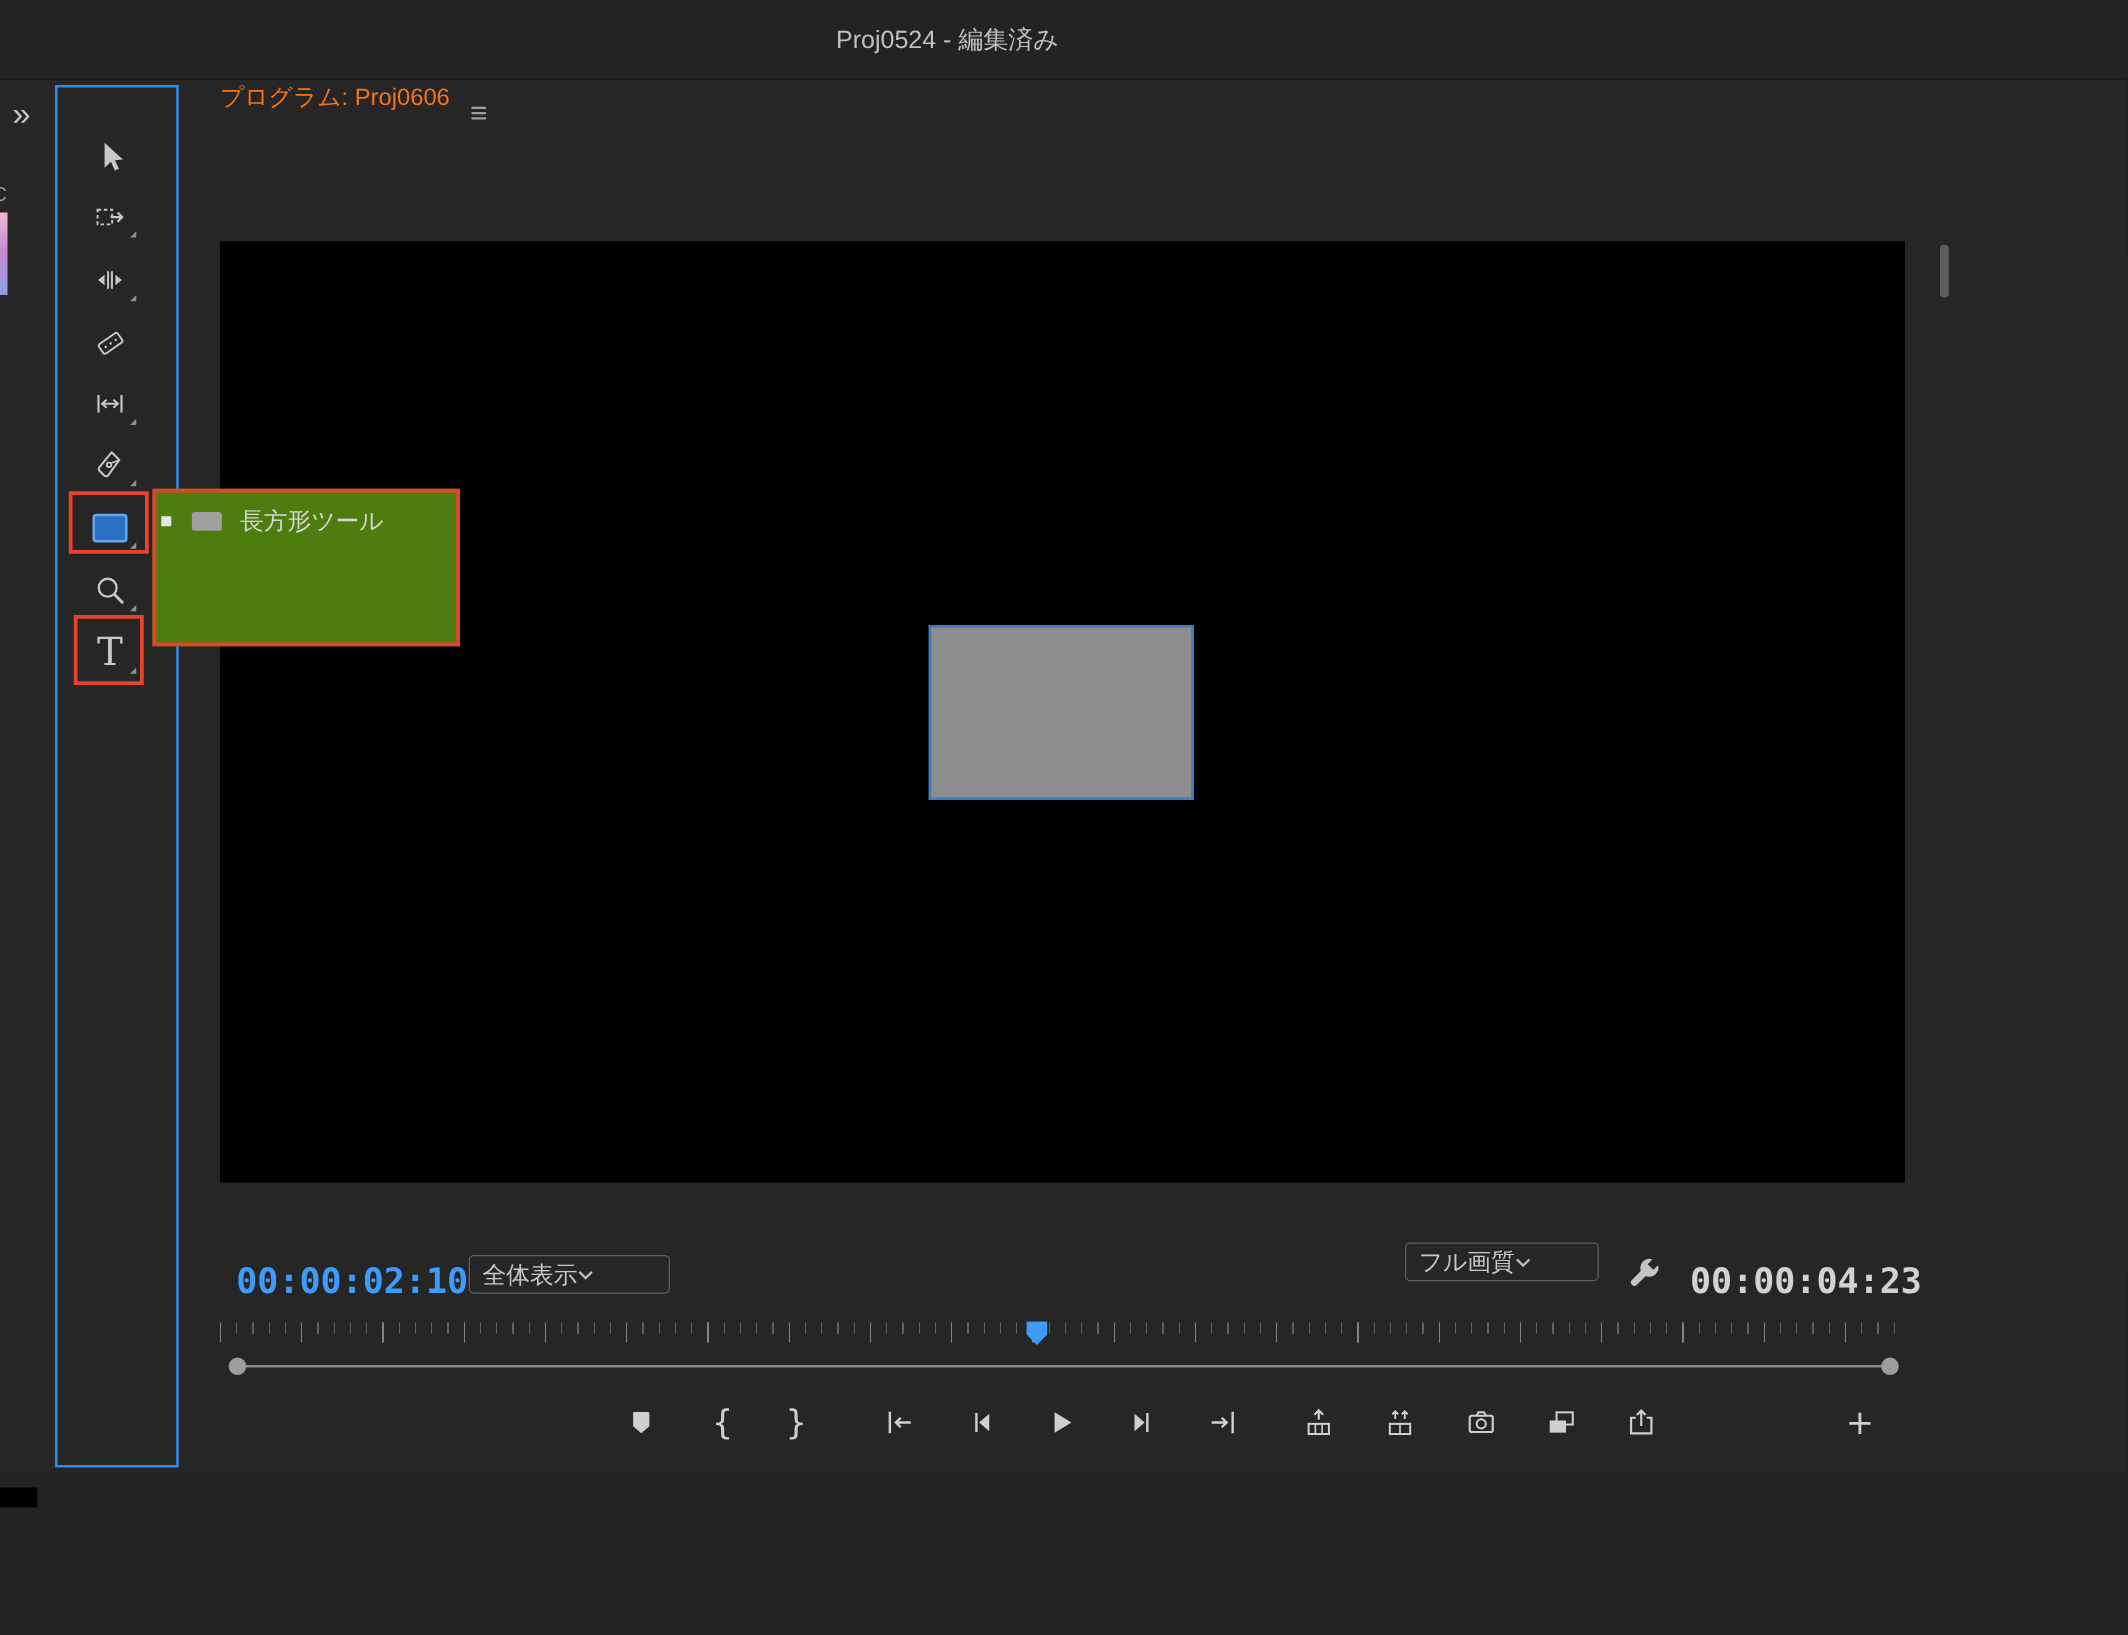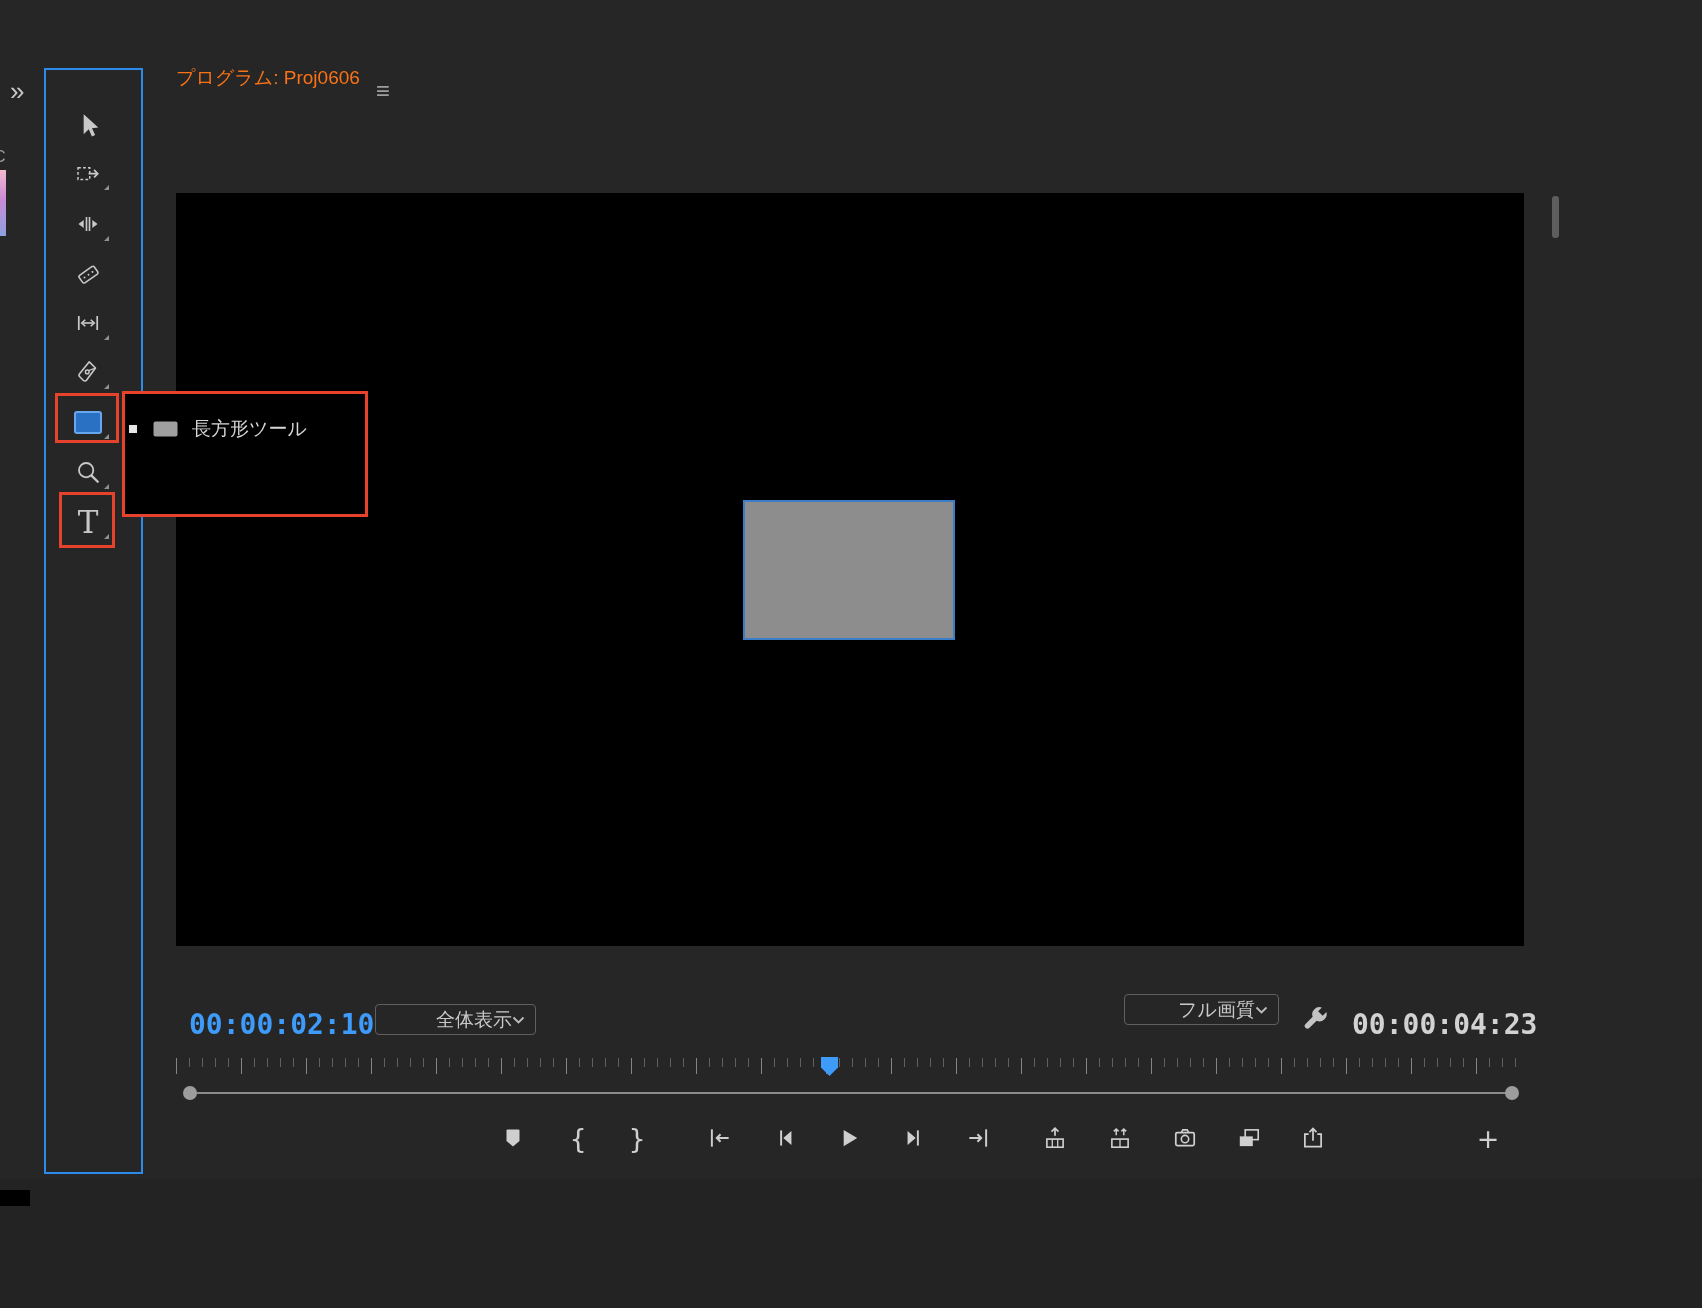--- a/index.html
+++ b/index.html
@@ -20,39 +20,39 @@
 .tool{position:absolute;left:16px;width:52px;height:42px;display:flex;align-items:center;justify-content:center;background:transparent;border:none;cursor:pointer}
 .tool svg{display:block}
 .corner{position:absolute;right:5px;bottom:4px;width:0;height:0;border-left:5px solid transparent;border-bottom:5px solid #909090}
 .rect-swatch{width:28px;height:23px;background:#2a71c4;border:2px solid #66a7ef;border-radius:3px}
 .type-glyph{font-family:"DejaVu Serif","Liberation Serif",serif;font-size:31px;color:#c8c8c8;line-height:1}
 
 
 .anno{position:absolute;border:3px solid #e7432c;background:transparent;z-index:60;pointer-events:none}
 
 
-.flyout{position:absolute;left:122px;top:391px;width:246px;height:126px;border:3px solid #e7432c;background:#000000;padding-top:15px;z-index:70}
+.flyout{position:absolute;left:122px;top:391px;width:246px;height:126px;border:3px solid #e7432c;background:#4d7c0f;padding-top:3px;z-index:70}
 .flyout-item{display:flex;align-items:center;height:39px;padding-left:4px;cursor:pointer}
 .bullet{width:8px;height:8px;margin-right:13px;background:transparent;flex:0 0 auto}
 .bullet.on{background:#e6e6e6}
 .fly-icon{width:30px;margin-right:12px;display:flex;align-items:center;justify-content:center;flex:0 0 auto}
 .fly-label{color:#d6d6d6;font-size:19px;white-space:nowrap}
 
 
 .panel-title{position:absolute;left:176px;top:65px;color:#f97316;font-size:19px}
 .panel-menu{position:absolute;left:376px;top:79px;color:#9e9e9e;font-size:24px;line-height:1;cursor:pointer;background:none;border:none}
 .monitor{position:absolute;left:176px;top:193px;width:1348px;height:753px;background:#000}
 .shape-rect{position:absolute;left:567px;top:307px;width:212px;height:140px;background:#8d8d8d;border:2px solid #3c7dc8;cursor:move}
 .mini-scroll{position:absolute;left:1552px;top:196px;width:7px;height:42px;background:#5e5e5e;border-radius:3px;cursor:pointer}
 
 
 .tc{font-family:"DejaVu Sans Mono","Liberation Mono",monospace;font-size:28px}
 .tc-current{position:absolute;left:189px;top:1008px;color:#3e9bfa;font-weight:700;cursor:text}
 .tc-duration{position:absolute;left:1352px;top:1008px;color:#d2d2d2;font-weight:600}
-.combo{position:absolute;height:31px;border:1px solid #606060;border-radius:4px;display:flex;align-items:center;justify-content:flex-end;padding:0 10px;cursor:pointer;background:#262626}
+.combo{position:absolute;height:31px;border:1px solid #606060;border-radius:4px;display:flex;align-items:center;justify-content:flex-start;padding:0 10px;cursor:pointer;background:#262626}
 .combo-fit{left:375px;top:1004px;width:161px}
 .combo-quality{left:1124px;top:994px;width:155px}
 .combo-label{color:#c8c8c8;font-size:19px;white-space:nowrap}
 .wrench{position:absolute;left:1300px;top:1005px;width:30px;height:30px;cursor:pointer;background:none;border:none;padding:0}
 
 
 .ruler{position:absolute;left:176px;top:1058px;width:1348px;height:26px;cursor:pointer}
 .ruler .minor{position:absolute;left:0;top:0;width:100%;height:9px;background:repeating-linear-gradient(to right,#616161 0 1px,transparent 1px 13px)}
 .ruler .major{position:absolute;left:0;top:0;width:100%;height:16px;background:repeating-linear-gradient(to right,#858585 0 1px,transparent 1px 65px)}
 .playhead{position:absolute;left:821px;top:1057px;width:17px;height:19px;background:#3e9bfa;clip-path:polygon(0 0,100% 0,100% 55%,50% 100%,0 55%);cursor:grab;z-index:5}
@@ -66,20 +66,23 @@
 
 
 .bottom-strip{position:absolute;left:0;top:1178px;width:100%;height:130px;background:#232323}
 .black-notch{position:absolute;left:0;top:1190px;width:30px;height:16px;background:#000}
 </style>
 </head>
 <body>
 
 <div id="app">
 
+  <header class="titlebar">
+    <div class="window-title">Proj0524 - 編集済み</div>
+  </header>
 
   <button class="expand-btn">»</button>
   <div class="partial-label">C</div>
   <div class="color-sliver"></div>
 
   <div class="tools-panel">
     <button class="tool" style="top:34px">
       <svg width="26" height="26" viewBox="0 0 24 24">
           <path d="M8 2 L8 20.5 L12.7 16 L15.6 22.5 L18.6 21.2 L15.7 14.9 L21.5 14.4 Z" fill="#c8c8c8"></path>
         </svg>

